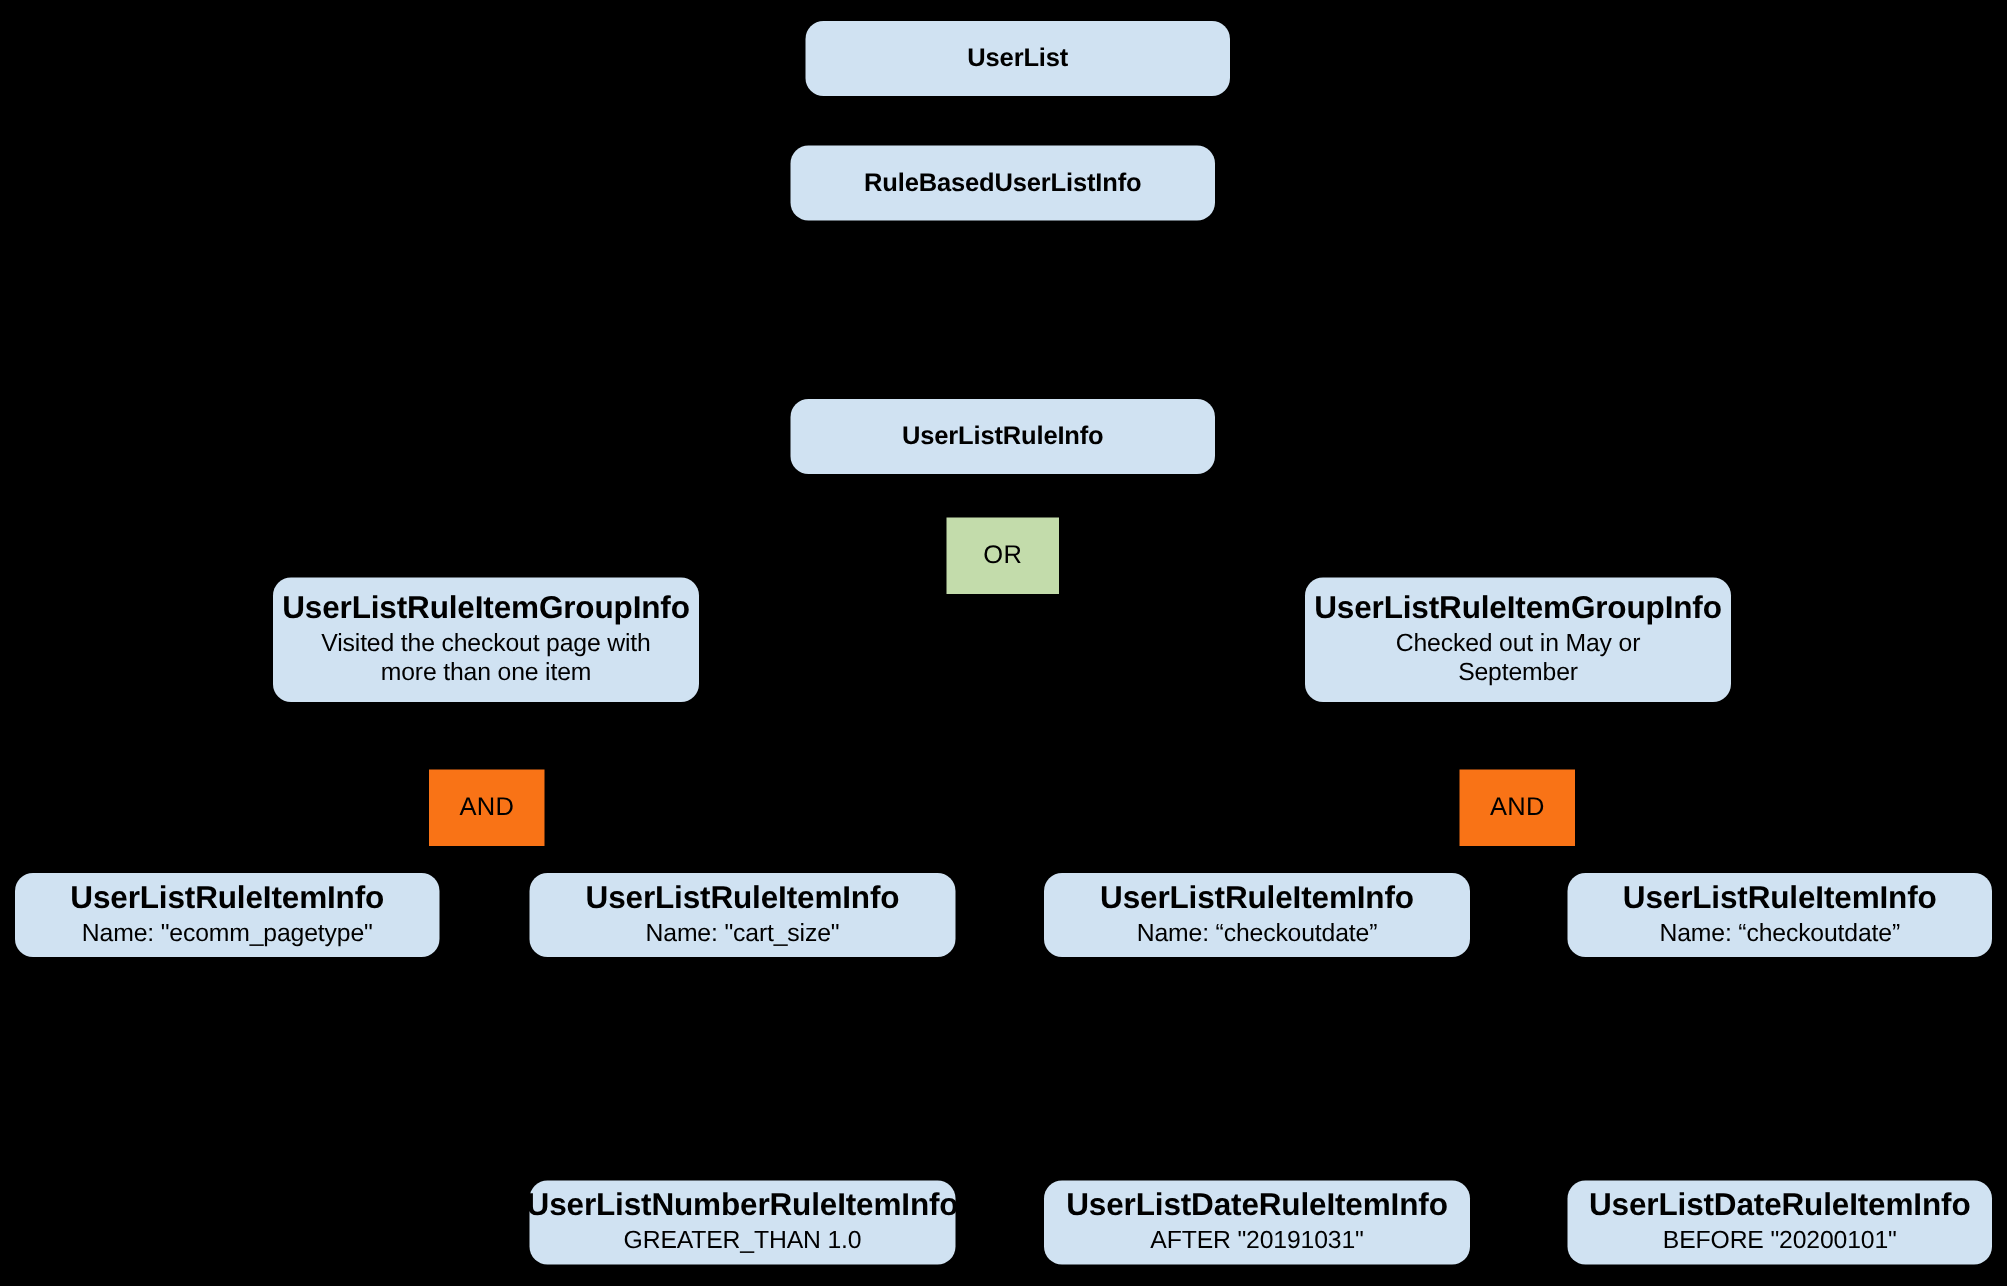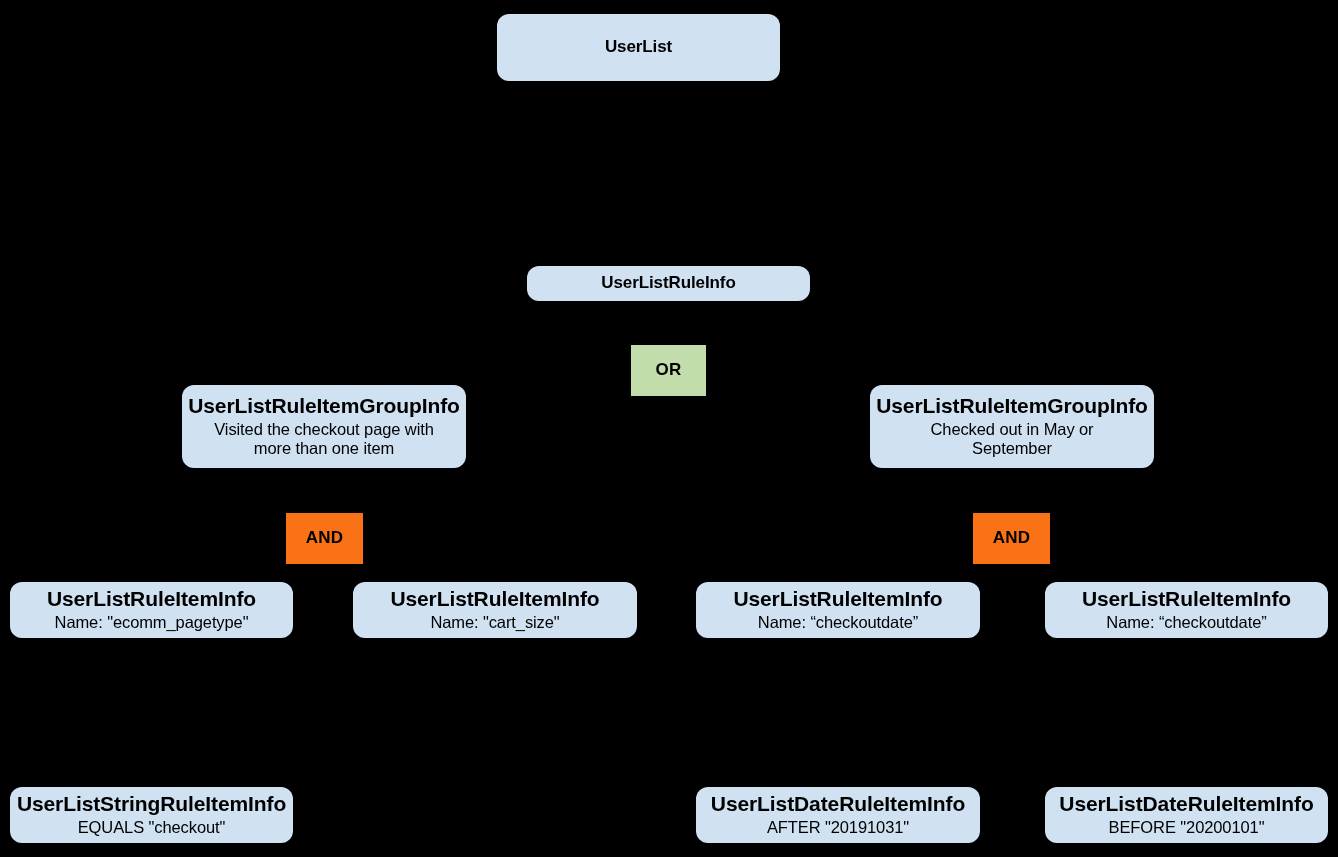--- a/index.html
+++ b/index.html
@@ -56,21 +56,21 @@
     margin-top: 1px;
   }
 
   .class-node.single .title {
     font-size: 17px;
   }
 
   
   .op-node {
     border-radius: 0;
-    font-weight: bold;
+    font-weight: normal;
     font-size: 17px;
     letter-spacing: 0.2px;
   }
 
   .op-or {
     background: #c3dcab;
   }
 
   .op-and {
     background: #f97316;
@@ -116,27 +116,30 @@
       <polygon points="668,265 662,253 674,253"></polygon>
       <polygon points="324,385 316,373 334,375"></polygon>
       <polygon points="1011,385 1003,375 1021,373"></polygon>
       <polygon points="151,787 145,775 157,775"></polygon>
       <polygon points="495,787 489,775 501,775"></polygon>
       <polygon points="838,787 832,775 844,775"></polygon>
       <polygon points="1186,787 1180,775 1192,775"></polygon>
     </g>
   </svg>
 
-  <div class="node class-node single" style="left:497px; top:14px; width:283px; height:67px;">
+  <div class="node class-node single" style="left:537px; top:14px; width:283px; height:50px;">
     <div class="title">UserList</div>
   </div>
 
-
-
-  <div class="node class-node single" style="left:527px; top:266px; width:283px; height:35px;">
+  <div class="node class-node single" style="left:527px; top:97px; width:283px; height:50px;">
+    <div class="title">RuleBasedUserListInfo</div>
+  </div>
+
+
+  <div class="node class-node single" style="left:527px; top:266px; width:283px; height:50px;">
     <div class="title">UserListRuleInfo</div>
   </div>
 
   <div class="node op-node op-or" style="left:631px; top:345px; width:75px; height:51px;">
     <div>OR</div>
   </div>
 
   <div class="node class-node" style="left:182px; top:385px; width:284px; height:83px;">
     <div class="title">UserListRuleItemGroupInfo</div>
     <div class="subtitle">Visited the checkout page with</div>
@@ -170,25 +173,25 @@
   <div class="node class-node" style="left:696px; top:582px; width:284px; height:56px;">
     <div class="title">UserListRuleItemInfo</div>
     <div class="subtitle">Name: “checkoutdate”</div>
   </div>
 
   <div class="node class-node" style="left:1045px; top:582px; width:283px; height:56px;">
     <div class="title">UserListRuleItemInfo</div>
     <div class="subtitle">Name: “checkoutdate”</div>
   </div>
 
-  <div class="node class-node" style="left:10px; top:787px; width:283px; height:56px;">
-    <div class="title">UserListStringRuleItemInfo</div>
-    <div class="subtitle">EQUALS "checkout"</div>
-  </div>
-
+
+  <div class="node class-node" style="left:353px; top:787px; width:284px; height:56px;">
+    <div class="title">UserListNumberRuleItemInfo</div>
+    <div class="subtitle">GREATER_THAN 1.0</div>
+  </div>
 
   <div class="node class-node" style="left:696px; top:787px; width:284px; height:56px;">
     <div class="title">UserListDateRuleItemInfo</div>
     <div class="subtitle">AFTER "20191031"</div>
   </div>
 
   <div class="node class-node" style="left:1045px; top:787px; width:283px; height:56px;">
     <div class="title">UserListDateRuleItemInfo</div>
     <div class="subtitle">BEFORE "20200101"</div>
   </div>

